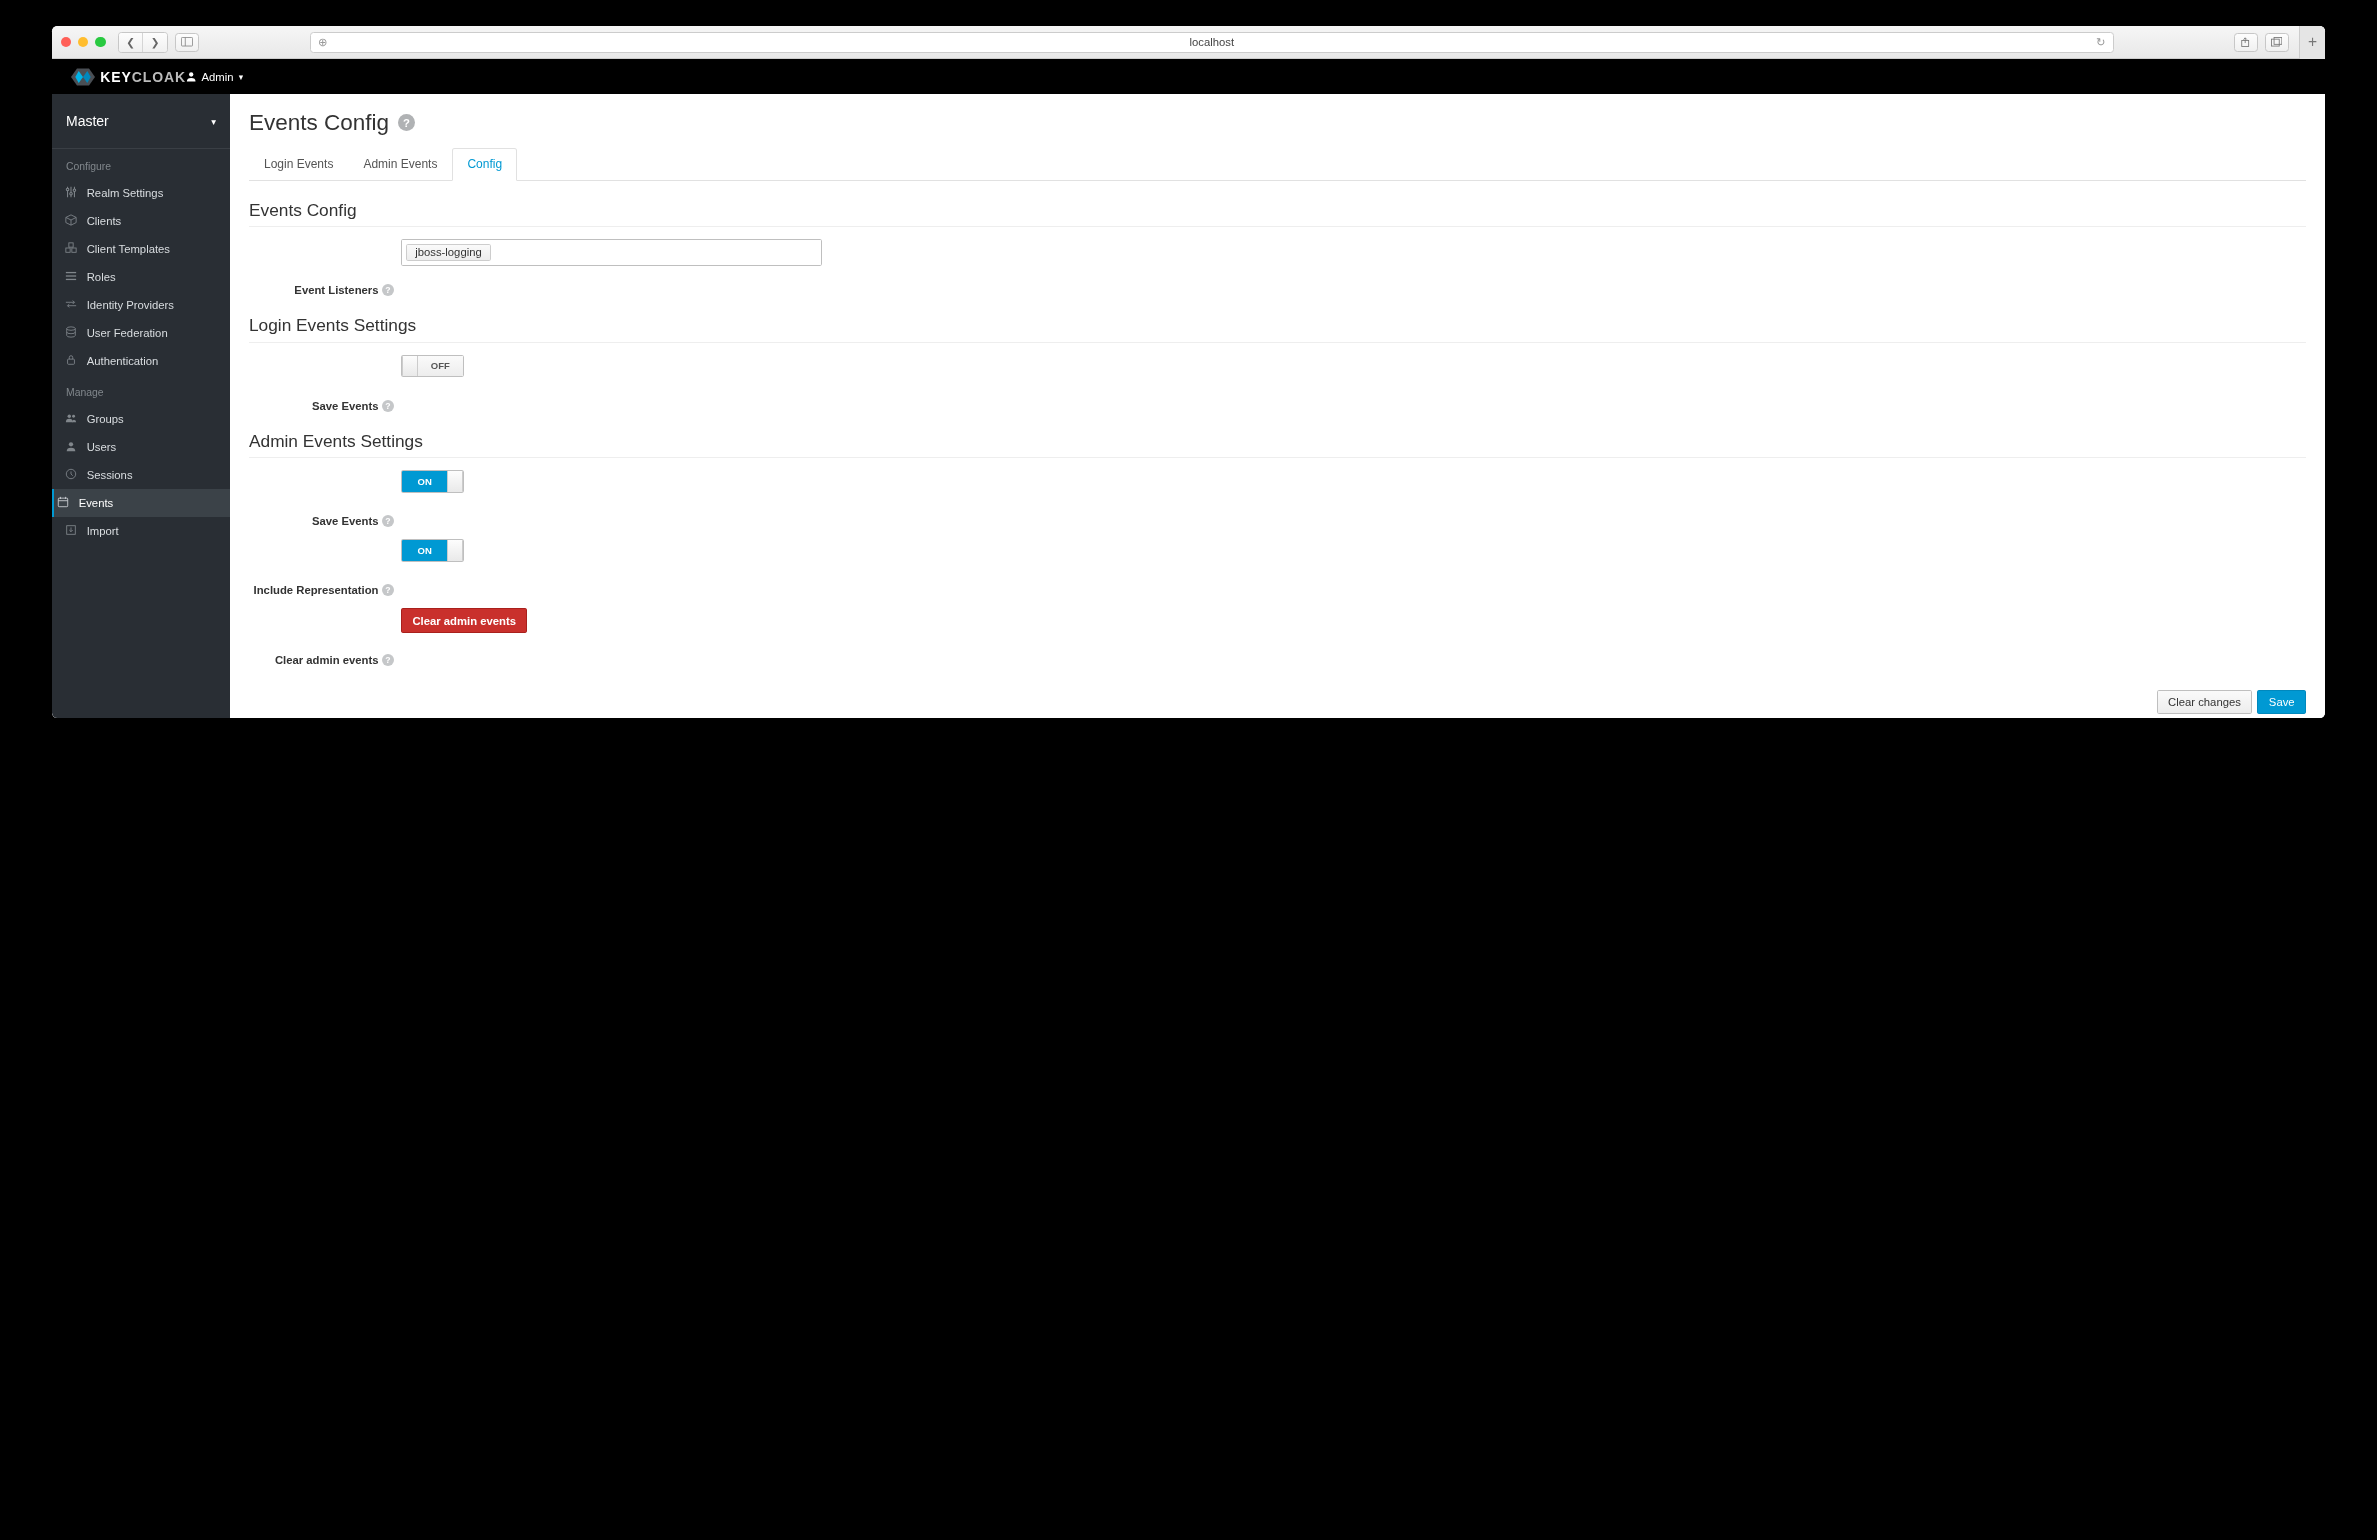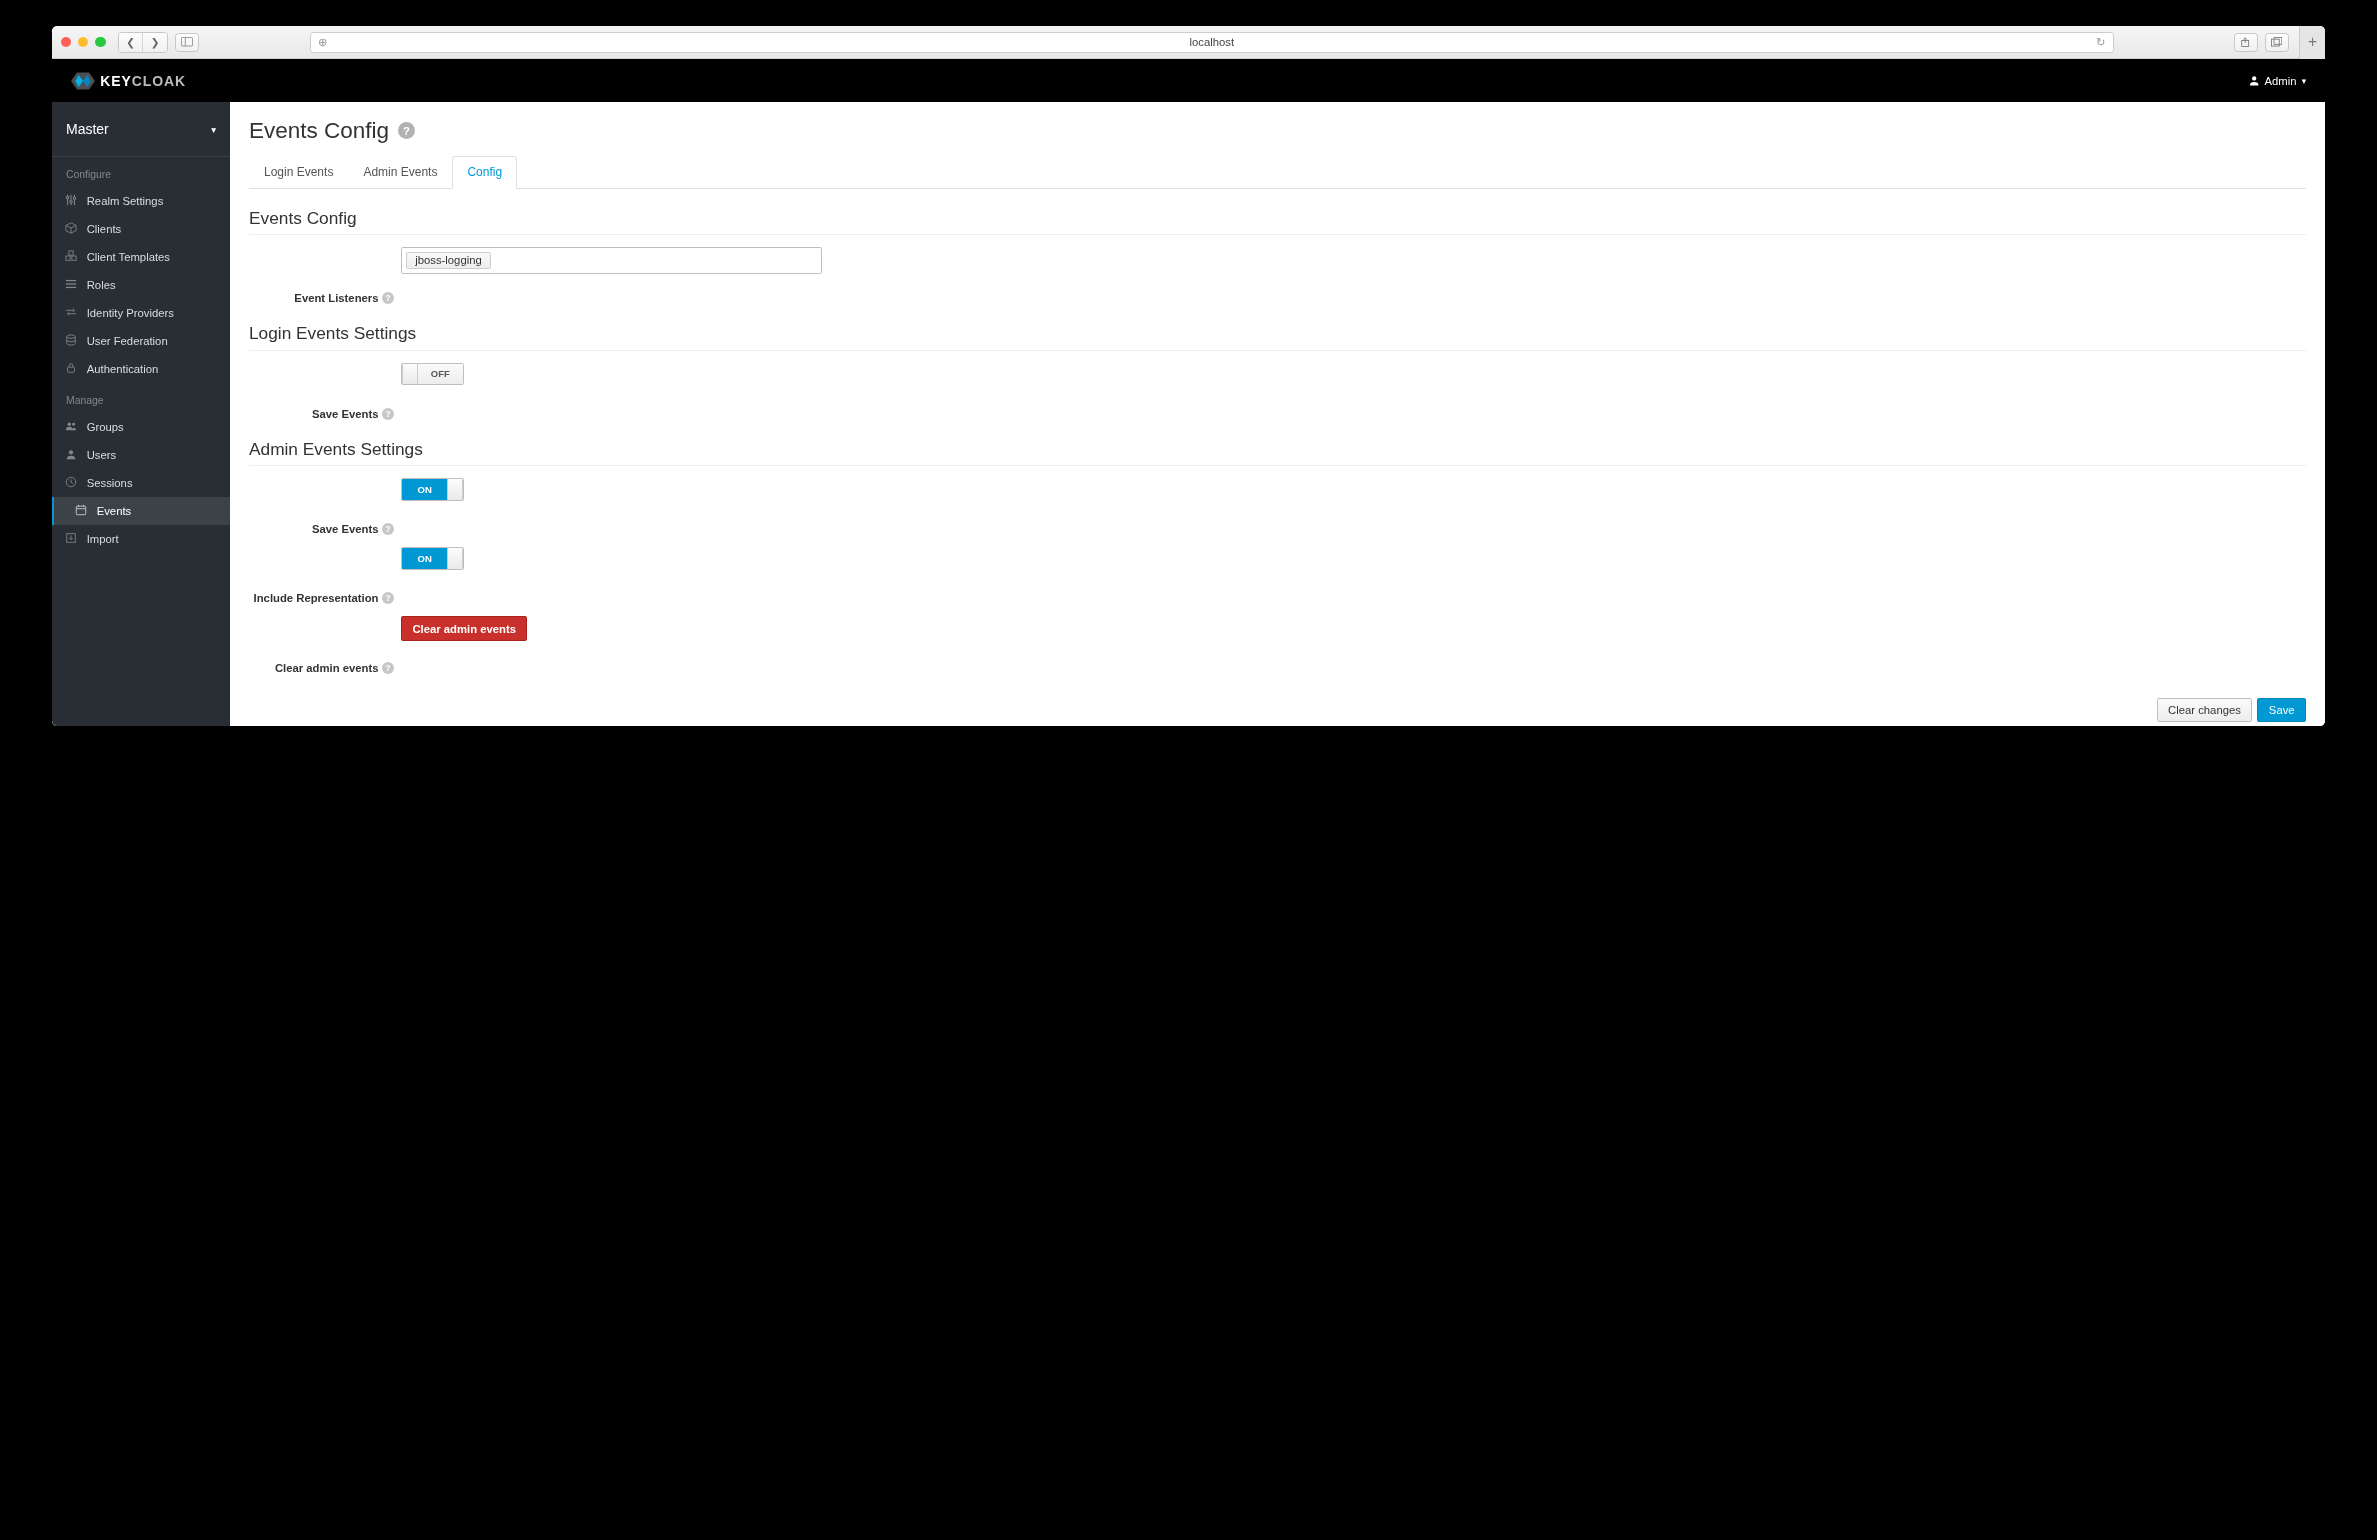--- a/index.html
+++ b/index.html
@@ -22,33 +22,33 @@
 .url-bar .host { position:absolute; left:50%; transform:translateX(-50%); }
 .url-bar .reload { color:#999; }
 .right-btns { display:flex; gap:7px; align-items:center; }
 .sq-btn { width: 24px; height: 19px; border:0.9px solid #c7c7c7; border-radius:3.5px; background: linear-gradient(#fdfdfd,#f0f0f0); display:flex;align-items:center;justify-content:center;color:#777;font-size:10.4px;}
 .newtab-btn { width: 26px; height: 33px; border-left:0.9px solid #ccc; background:#e5e5e5; display:flex;align-items:center;justify-content:center;color:#777;font-size:15.6px; margin:-8.7px -8.7px -8.7px 3.5px;}
 
 
 .app { display: flex; height: 624px; background: #fff; }
 
 
-.app-header { background: #000; height: 43px; display:flex; align-items:center; justify-content:space-between; padding: 0 19px; }
+.app-header { background: #000; height: 35px; display:flex; align-items:center; padding: 0 19px; }
 .logo { display:flex; align-items:center; gap:5.2px; }
 .logo-mark { width: 24px; height: 24px; position:relative; }
 .logo-text { color:#bbb; font-weight:600; letter-spacing:0.9px; font-size:14px; }
 .logo-text .hl { color:#fff; }
 .user-menu { color:#fff; font-size:11.3px; display:flex; align-items:center; gap:5.2px; }
 
 
 .sidebar { width: 178px; background: #292e34; color:#cfd3d7; display:flex; flex-direction:column; font-size:11.3px; }
 .realm-sel { padding: 19px 14px; color:#fff; font-size:14px; display:flex; justify-content:space-between; align-items:center; border-bottom:0.9px solid #3a3f45; }
 .section-lbl { padding: 12px 14px 7px; color:#81878c; font-size:10.4px; }
 .nav-item { padding: 7px 14px 7px 12px; display:flex; align-items:center; gap:8.7px; color:#d9dde0; cursor:pointer; }
-.nav-item.active { background:#3b4248; border-left:2.6px solid #0099d3; padding-left:20px; color:#fff; }
+.nav-item.active { background:#3b4248; border-left:2.6px solid #0099d3; padding-left:2px; color:#fff; }
 .nav-icon { width:14px; text-align:center; color:#81878c; font-size:11.3px; }
 
 
 .main { flex:1; padding: 15.6px 19px; overflow:auto; }
 .page-title { font-size: 22.5px; font-weight: 300; color:#333; display:flex; align-items:center; gap:8.7px; }
 .help-circ { width:17.3px;height:17.3px;border-radius:50%;background:#b0b2b4;color:#fff;display:inline-flex;align-items:center;justify-content:center;font-size:11.3px;font-weight:700;}
 
 .tabs { display:flex; border-bottom:0.9px solid #e1e1e1; margin-top:12px; }
 .tab { padding:8.7px 14px; font-size:12px; color:#555; cursor:pointer; border:0.9px solid transparent; border-bottom:none; margin-bottom:-0.9px;}
 .tab.active { color:#0099d3; border:0.9px solid #e1e1e1; border-bottom:0.9px solid #fff; border-radius:2.6px 2.6px 0 0;}

